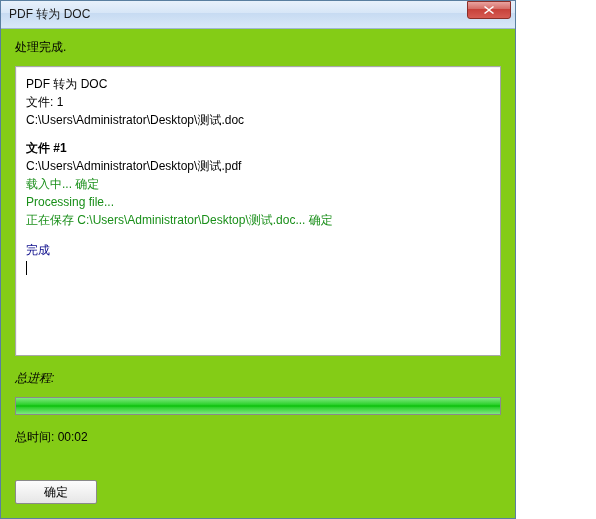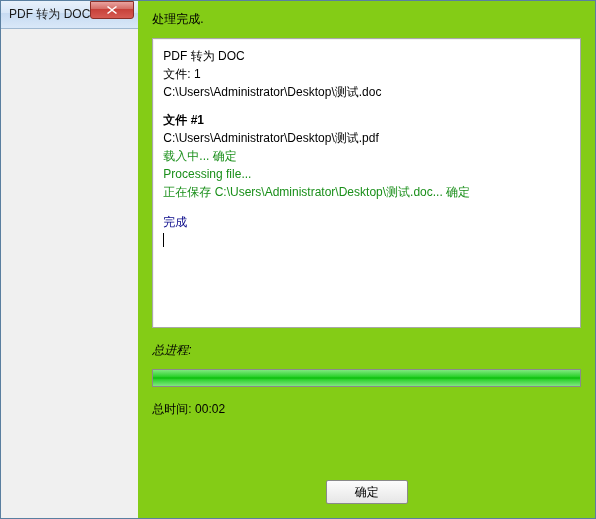--- a/index.html
+++ b/index.html
@@ -7,26 +7,26 @@
     margin: 0;
     padding: 0;
     font-family: "Microsoft YaHei", "SimSun", Tahoma, sans-serif;
     font-size: 12px;
     background: #fff;
     width: 596px;
     height: 519px;
     overflow: hidden;
   }
   .window {
-    width: 596px;
+    width: 516px;
     height: 519px;
     border: 1px solid #5a7fa0;
     background: #f0f0f0;
     display: flex;
-    flex-direction: row;
+    flex-direction: column;
   }
   .titlebar {
     height: 28px;
     background: linear-gradient(to bottom, #e8f1fb 0%, #d7e6f7 45%, #c7dbf2 46%, #d9e8f8 100%);
     border-bottom: 1px solid #9fb8d0;
     display: flex;
     align-items: center;
     padding: 0 0 0 8px;
   }
   .titlebar-title {
@@ -104,21 +104,21 @@
     width: 100%;
     background: linear-gradient(to bottom, #7fe87f 0%, #2fd22f 40%, #0bbf0b 50%, #2fd22f 60%, #7fe87f 100%);
   }
   .time-line {
     margin-top: 14px;
     color: #000;
   }
   .button-row {
     margin-top: auto;
     display: flex;
-    justify-content: center;
+    justify-content: flex-start;
     gap: 8px;
     padding-top: 18px;
   }
   .btn {
     min-width: 82px;
     height: 24px;
     background: linear-gradient(to bottom, #fdfdfd, #e6e6e6);
     border: 1px solid #8a8a8a;
     border-radius: 2px;
     font-size: 12px;

